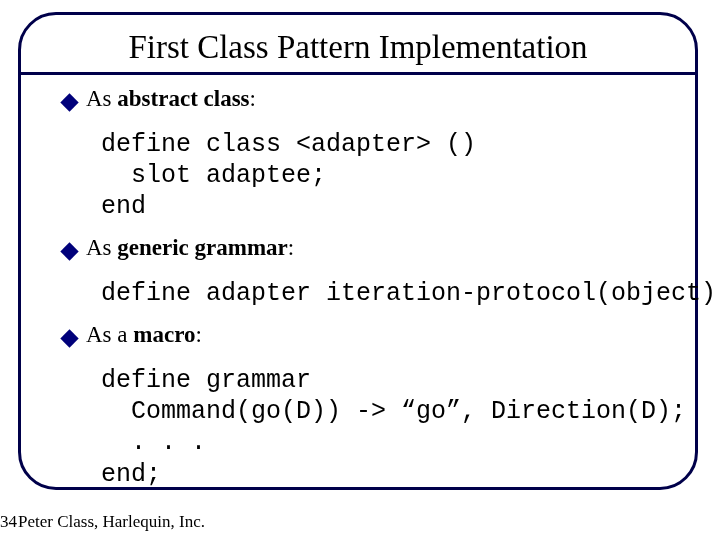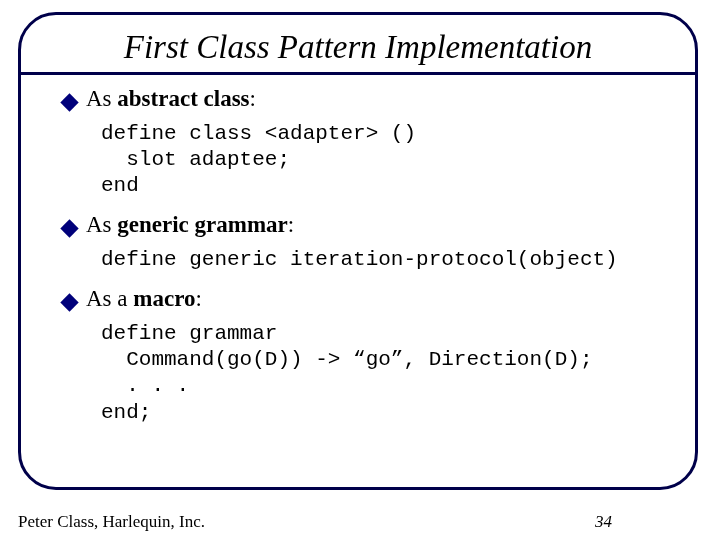--- a/index.html
+++ b/index.html
@@ -22,21 +22,20 @@
     border-radius: 38px;
     box-sizing: border-box;
     padding: 14px 26px 10px 26px;
   }
   .title {
     font-size: 33px;
     color: #000;
     text-align: center;
     margin: 0 0 6px 0;
     font-weight: normal;
-    font-style: italic;
   }
   .rule {
     border: none;
     border-top: 3px solid #00004a;
     margin: 0 -26px 10px -26px;
   }
   .item {
     margin: 0 0 4px 16px;
   }
   .bullet-row {
@@ -57,44 +56,43 @@
     top: 3px;
   }
   .lead {
     color: #000;
   }
   .bold {
     font-weight: bold;
   }
   .code {
     font-family: "Courier New", Courier, monospace;
-    font-size: 21px;
+    font-size: 25px;
     white-space: pre;
     line-height: 1.25;
-    margin: 8px 0 12px 38px;
+    margin: 16px 0 12px 38px;
     color: #000;
   }
   .footer {
     position: absolute;
     left: 0;
     bottom: 8px;
     width: 720px;
     display: flex;
     justify-content: space-between;
     font-size: 17px;
     padding: 0 18px;
     box-sizing: border-box;
     color: #000;
   }
   .footer .center {
     position: absolute;
     left: 0;
     width: 612px;
-    text-align: right;
-    font-style: italic;
+    text-align: left;
   }
 </style>
 </head>
 <body>
 
 <div class="frame">
   <h1 class="title">First Class Pattern Implementation</h1>
   <hr class="rule">
 
   <div class="item">
@@ -109,21 +107,21 @@
 end</div>
   </div>
 
   <div class="item">
     <div class="bullet-row">
       <span class="diamond"></span>
       <span>
         <span class="lead">As </span><span class="bold">generic grammar</span><span>:</span>
       </span>
     </div>
-    <div class="code">define generic iteration-protocol(object)</div>
+    <div class="code">define adapter iteration-protocol(object)</div>
   </div>
 
   <div class="item">
     <div class="bullet-row">
       <span class="diamond"></span>
       <span>
         <span class="lead">As a </span><span class="bold">macro</span><span>:</span>
       </span>
     </div>
     <div class="code">define grammar

